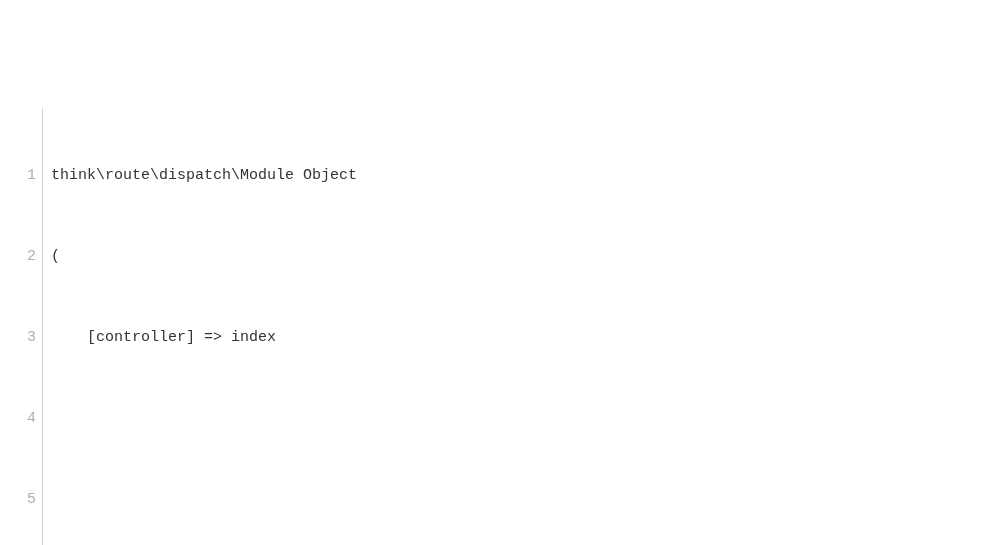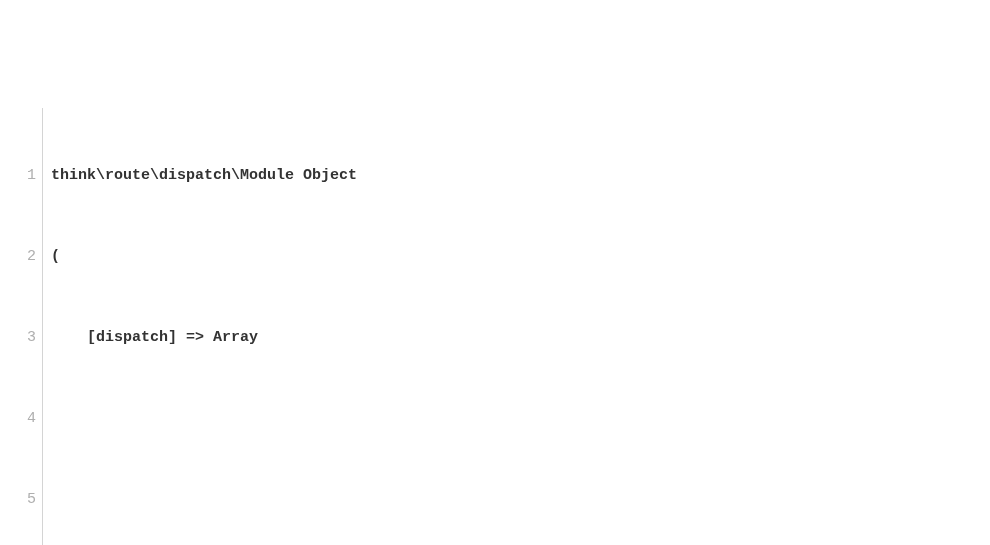--- a/index.html
+++ b/index.html
@@ -32,21 +32,20 @@
   }
   .gutter div {
     height: 27px;
   }
   .code {
     padding-left: 8px;
     color: #333333;
   }
   .code div {
     height: 27px;
-    font-weight: bold;
   }
 </style>
 </head>
 <body>
 
 
 
 <div class="code-container">
   <div class="gutter">
     <div>1</div>
@@ -66,21 +65,21 @@
     
     
     
     
     
     
   </div>
   <div class="code">
     <div>think\route\dispatch\Module Object</div>
     <div>(</div>
-    <div>    [dispatch] =&gt; Array</div>
+    <div>    [controller] =&gt; index</div>
     
     
     
     
     
     
     
     
     
     

